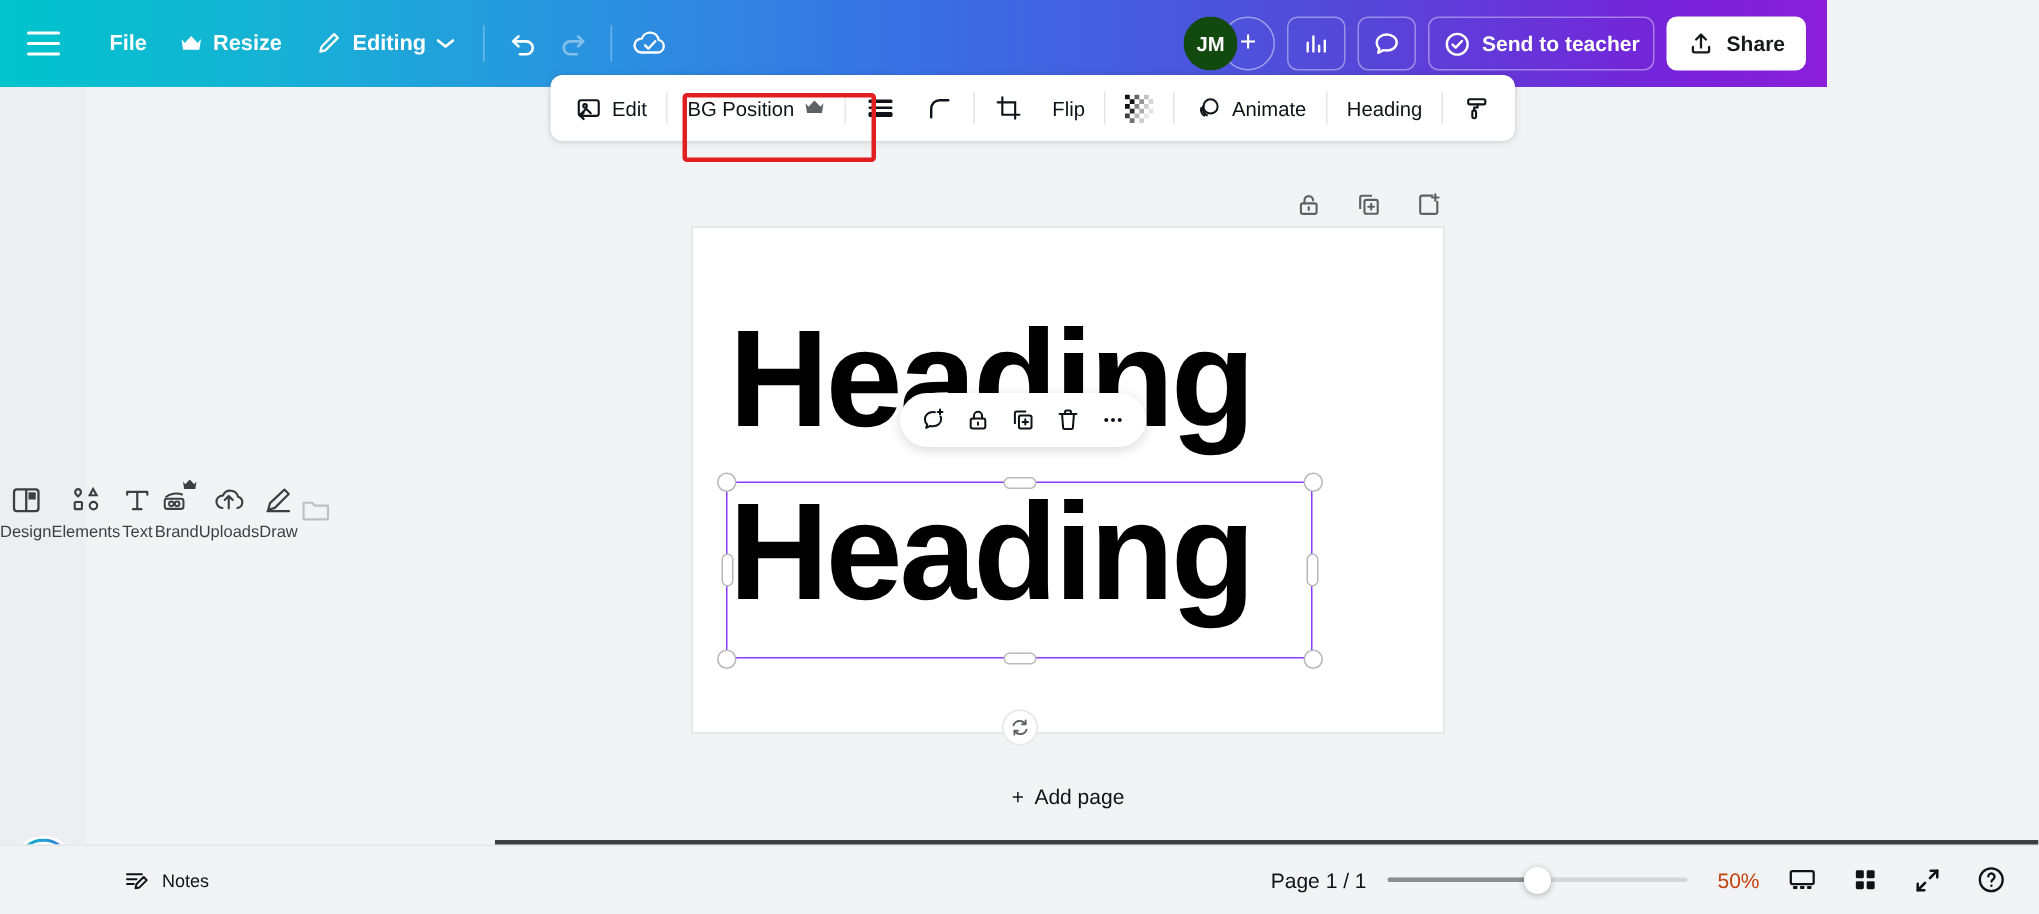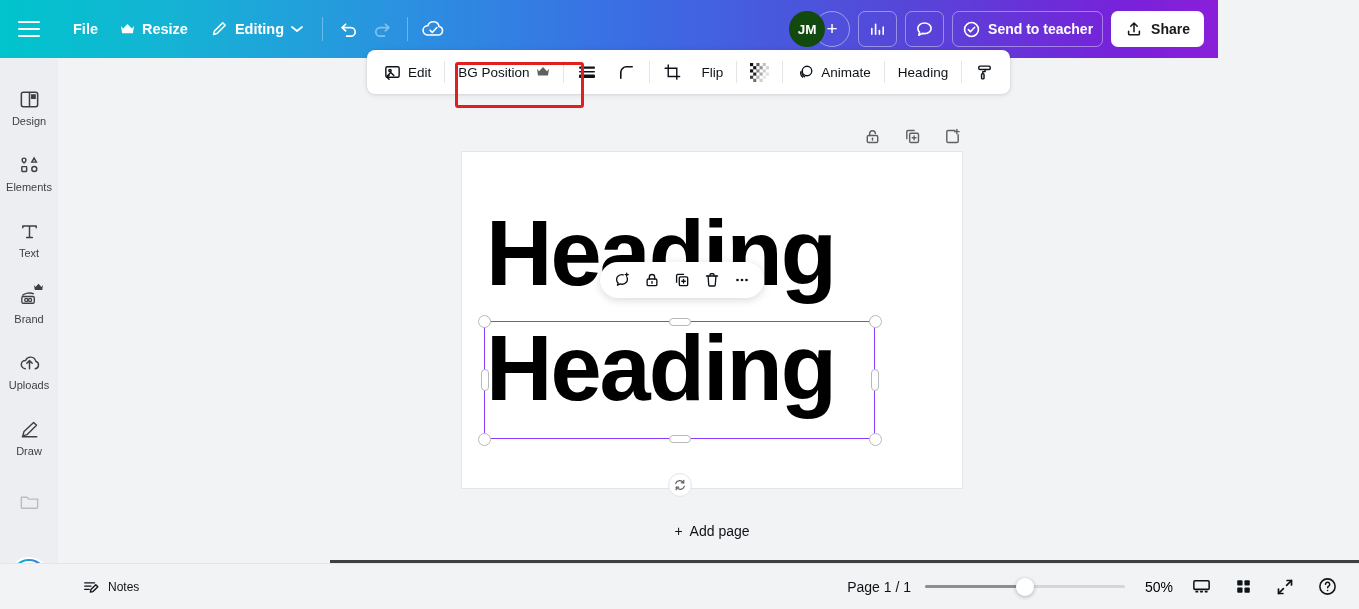--- a/index.html
+++ b/index.html
@@ -59,21 +59,21 @@
   }
   .share-btn {
     height: 36px; padding: 0 14px; border-radius: 7px;
     background: #fff; color: #18191b; font-size: 14px; font-weight: bold;
     display: flex; align-items: center; gap: 8px; cursor: pointer; border: none;
   }
 
   
   .rail {
     position: absolute; left: 0; top: 58px; width: 58px; height: 551px;
-    background: #eceef2; display: flex; flex-direction: column; align-items: center;
+    background: #eceef2; display: flex; flex-direction: row; align-items: center;
     padding-top: 16px;
   }
   .rail-item {
     width: 58px; height: 66px; display: flex; flex-direction: column;
     align-items: center; justify-content: center; gap: 4px; cursor: pointer;
     position: relative;
   }
   .rail-label { font-size: 11px; color: #3d3f43; }
   .rail-item.faded { opacity: .28; }
   .magic-btn {
@@ -175,21 +175,21 @@
   }
   .bottom-right { margin-left: auto; display: flex; align-items: center; gap: 14px; padding-right: 18px; }
   .page-count { font-size: 14px; color: #0e1318; }
   .slider { position: relative; width: 200px; height: 18px; display: flex; align-items: center; cursor: pointer; }
   .slider-track { position: absolute; left: 0; right: 0; height: 3px; background: #d3d6db; border-radius: 2px; }
   .slider-fill { position: absolute; left: 0; width: 50%; height: 3px; background: #8b8e94; border-radius: 2px; }
   .slider-thumb {
     position: absolute; left: 50%; margin-left: -9px; width: 18px; height: 18px;
     background: #fff; border-radius: 50%; box-shadow: 0 1px 4px rgba(14,19,24,.3);
   }
-  .zoom-val { font-size: 14px; color: #000000; min-width: 34px; text-align: right; }
+  .zoom-val { font-size: 14px; color: #c2410c; min-width: 34px; text-align: right; }
   .bb-icon { width: 28px; height: 28px; display: flex; align-items: center; justify-content: center; cursor: pointer; }
 
   .watermark {
     position: absolute; right: 56px; bottom: 44px; text-align: left;
     color: #c3c6cb; pointer-events: none; z-index: 1;
   }
   .wm1 { font-size: 20px; line-height: 1.25; }
   .wm2 { font-size: 13.5px; }
 
   .scroll-shadow {

